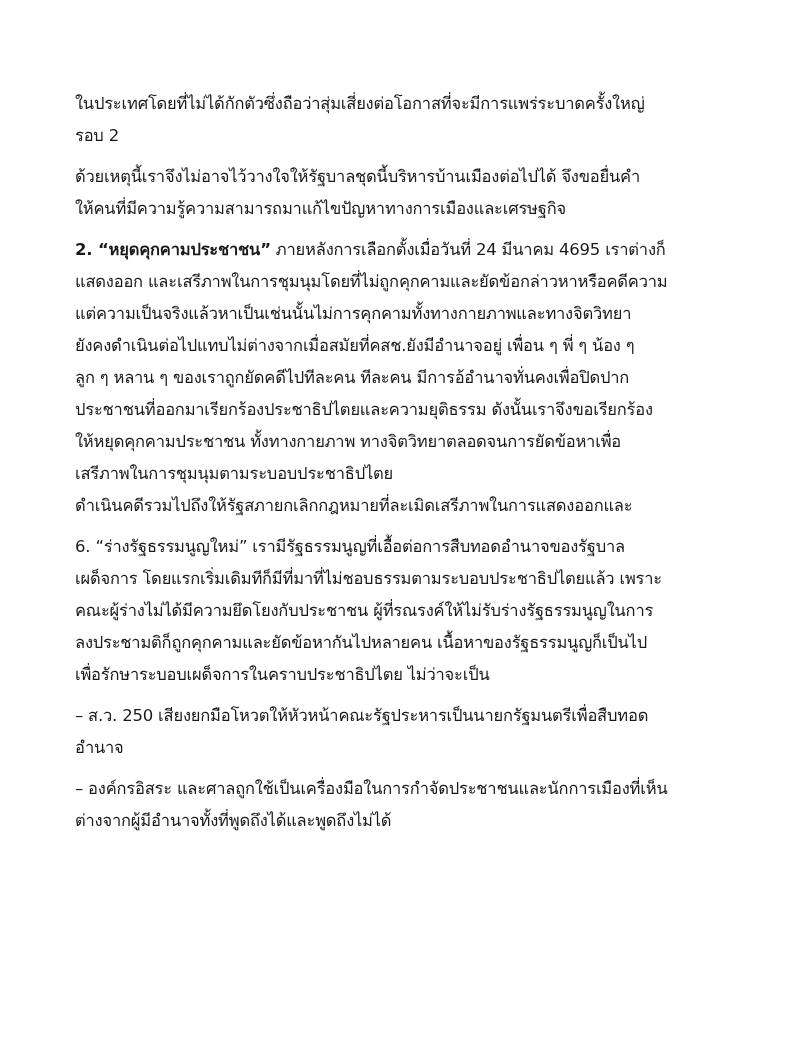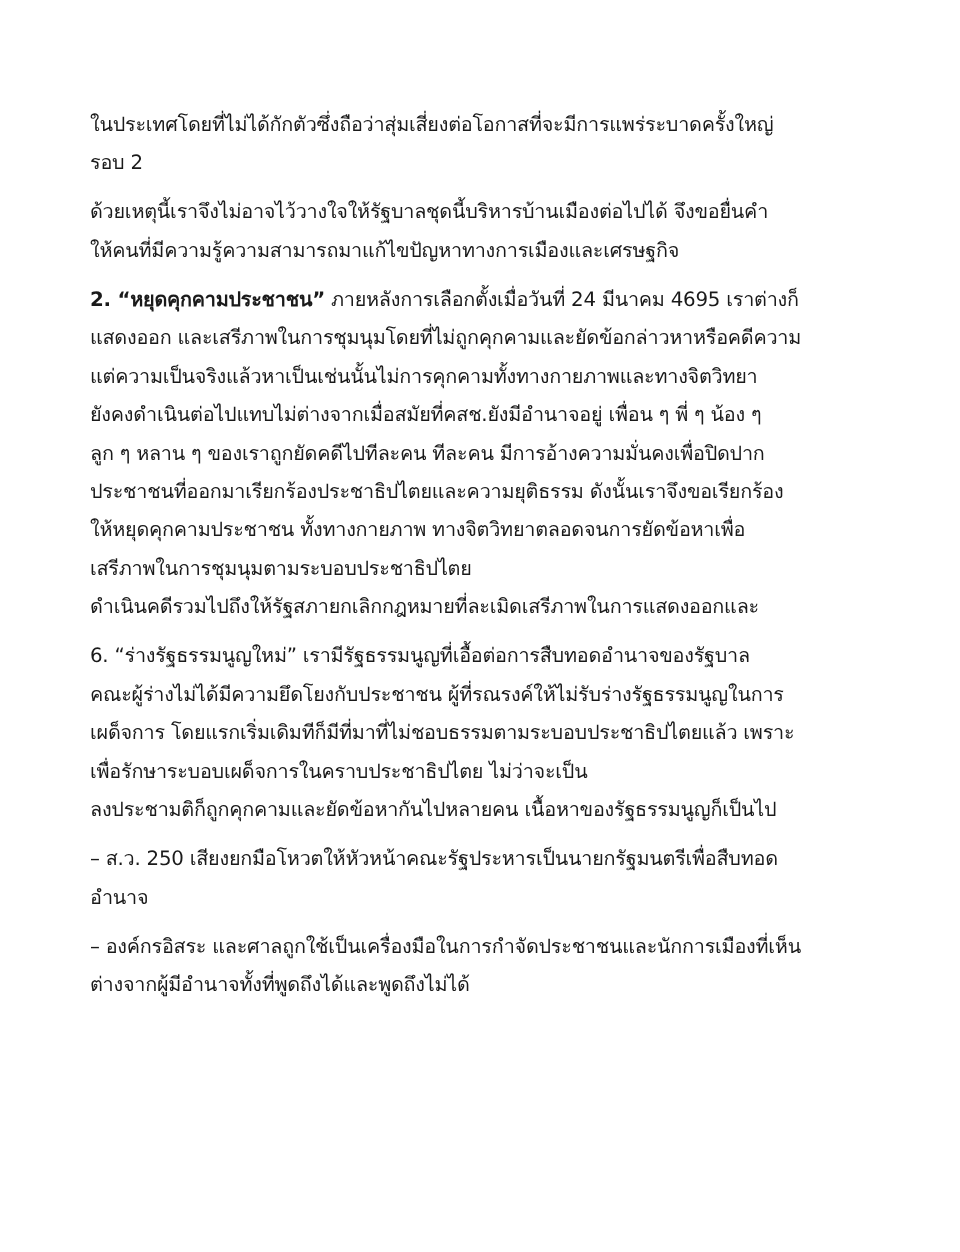--- a/index.html
+++ b/index.html
@@ -49,33 +49,33 @@
   <p class="para">
     <span class="line">ด้วยเหตุนี้เราจึงไม่อาจไว้วางใจให้รัฐบาลชุดนี้บริหารบ้านเมืองต่อไปได้ จึงขอยื่นคำ</span>
     <span class="line">ให้คนที่มีความรู้ความสามารถมาแก้ไขปัญหาทางการเมืองและเศรษฐกิจ</span>
   </p>
 
   <p class="para">
     <span class="line"><span class="bold">2. “หยุดคุกคามประชาชน”</span><span> ภายหลังการเลือกตั้งเมื่อวันที่ 24 มีนาคม 4695 เราต่างก็</span></span>
     <span class="line">แสดงออก และเสรีภาพในการชุมนุมโดยที่ไม่ถูกคุกคามและยัดข้อกล่าวหาหรือคดีความ</span>
     <span class="line">แต่ความเป็นจริงแล้วหาเป็นเช่นนั้นไม่การคุกคามทั้งทางกายภาพและทางจิตวิทยา</span>
     <span class="line">ยังคงดำเนินต่อไปแทบไม่ต่างจากเมื่อสมัยที่คสช.ยังมีอำนาจอยู่ เพื่อน ๆ พี่ ๆ น้อง ๆ</span>
-    <span class="line">ลูก ๆ หลาน ๆ ของเราถูกยัดคดีไปทีละคน ทีละคน มีการอ้างความมั่นคงเพื่อปิดปาก</span>
+    <span class="line">ลูก ๆ หลาน ๆ ของเราถูกยัดคดีไปทีละคน ทีละคน มีการอ้อำนาจทั่นคงเพื่อปิดปาก</span>
     <span class="line">ประชาชนที่ออกมาเรียกร้องประชาธิปไตยและความยุติธรรม ดังนั้นเราจึงขอเรียกร้อง</span>
     <span class="line">ให้หยุดคุกคามประชาชน ทั้งทางกายภาพ ทางจิตวิทยาตลอดจนการยัดข้อหาเพื่อ</span>
     <span class="line">เสรีภาพในการชุมนุมตามระบอบประชาธิปไตย</span>
     <span class="line">ดำเนินคดีรวมไปถึงให้รัฐสภายกเลิกกฎหมายที่ละเมิดเสรีภาพในการแสดงออกและ</span>
   </p>
 
   <p class="para">
     <span class="line">6. “ร่างรัฐธรรมนูญใหม่” เรามีรัฐธรรมนูญที่เอื้อต่อการสืบทอดอำนาจของรัฐบาล</span>
+    <span class="line">เผด็จการ โดยแรกเริ่มเดิมทีก็มีที่มาที่ไม่ชอบธรรมตามระบอบประชาธิปไตยแล้ว เพราะ</span>
     <span class="line">คณะผู้ร่างไม่ได้มีความยึดโยงกับประชาชน ผู้ที่รณรงค์ให้ไม่รับร่างรัฐธรรมนูญในการ</span>
-    <span class="line">เผด็จการ โดยแรกเริ่มเดิมทีก็มีที่มาที่ไม่ชอบธรรมตามระบอบประชาธิปไตยแล้ว เพราะ</span>
+    <span class="line">ลงประชามติก็ถูกคุกคามและยัดข้อหากันไปหลายคน เนื้อหาของรัฐธรรมนูญก็เป็นไป</span>
     <span class="line">เพื่อรักษาระบอบเผด็จการในคราบประชาธิปไตย ไม่ว่าจะเป็น</span>
-    <span class="line">ลงประชามติก็ถูกคุกคามและยัดข้อหากันไปหลายคน เนื้อหาของรัฐธรรมนูญก็เป็นไป</span>
   </p>
 
   <p class="para">
     <span class="line">– ส.ว. 250 เสียงยกมือโหวตให้หัวหน้าคณะรัฐประหารเป็นนายกรัฐมนตรีเพื่อสืบทอด</span>
     <span class="line">อำนาจ</span>
   </p>
 
   <p class="para">
     <span class="line">– องค์กรอิสระ และศาลถูกใช้เป็นเครื่องมือในการกำจัดประชาชนและนักการเมืองที่เห็น</span>
     <span class="line">ต่างจากผู้มีอำนาจทั้งที่พูดถึงได้และพูดถึงไม่ได้</span>

